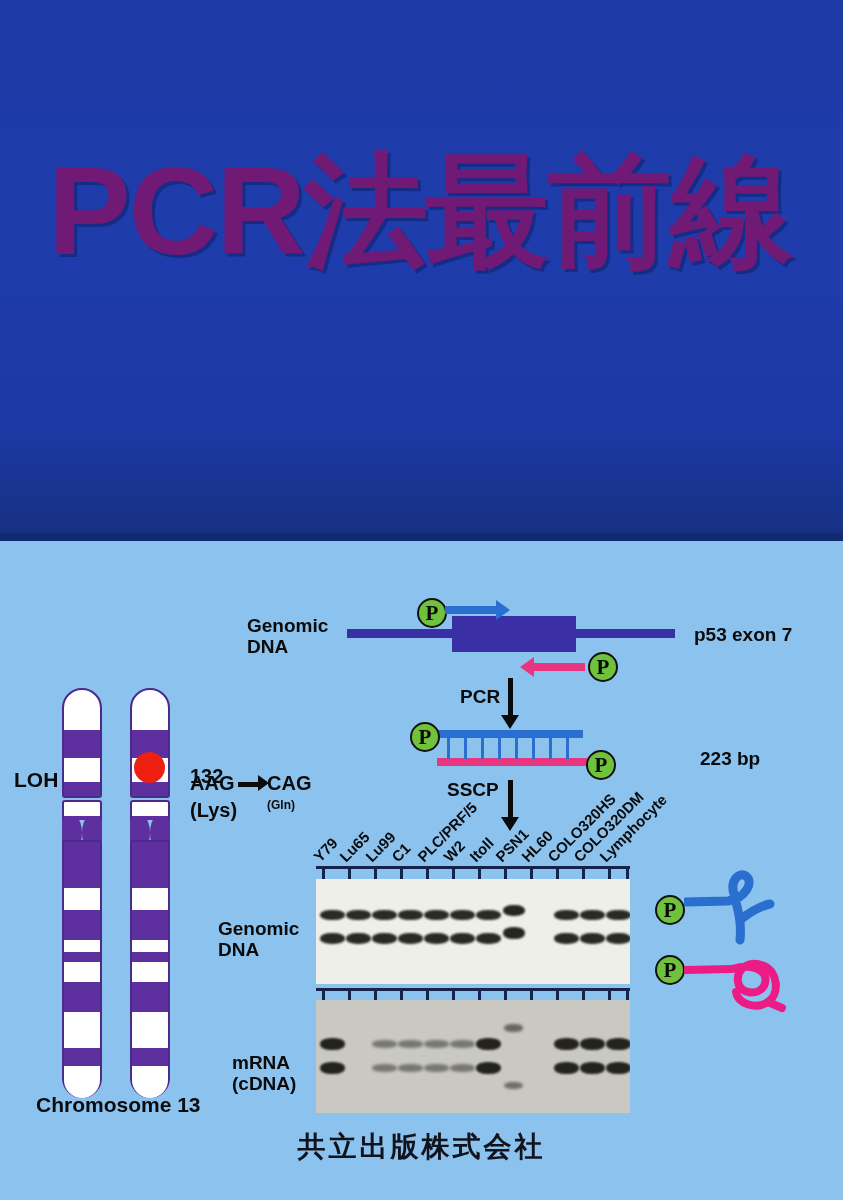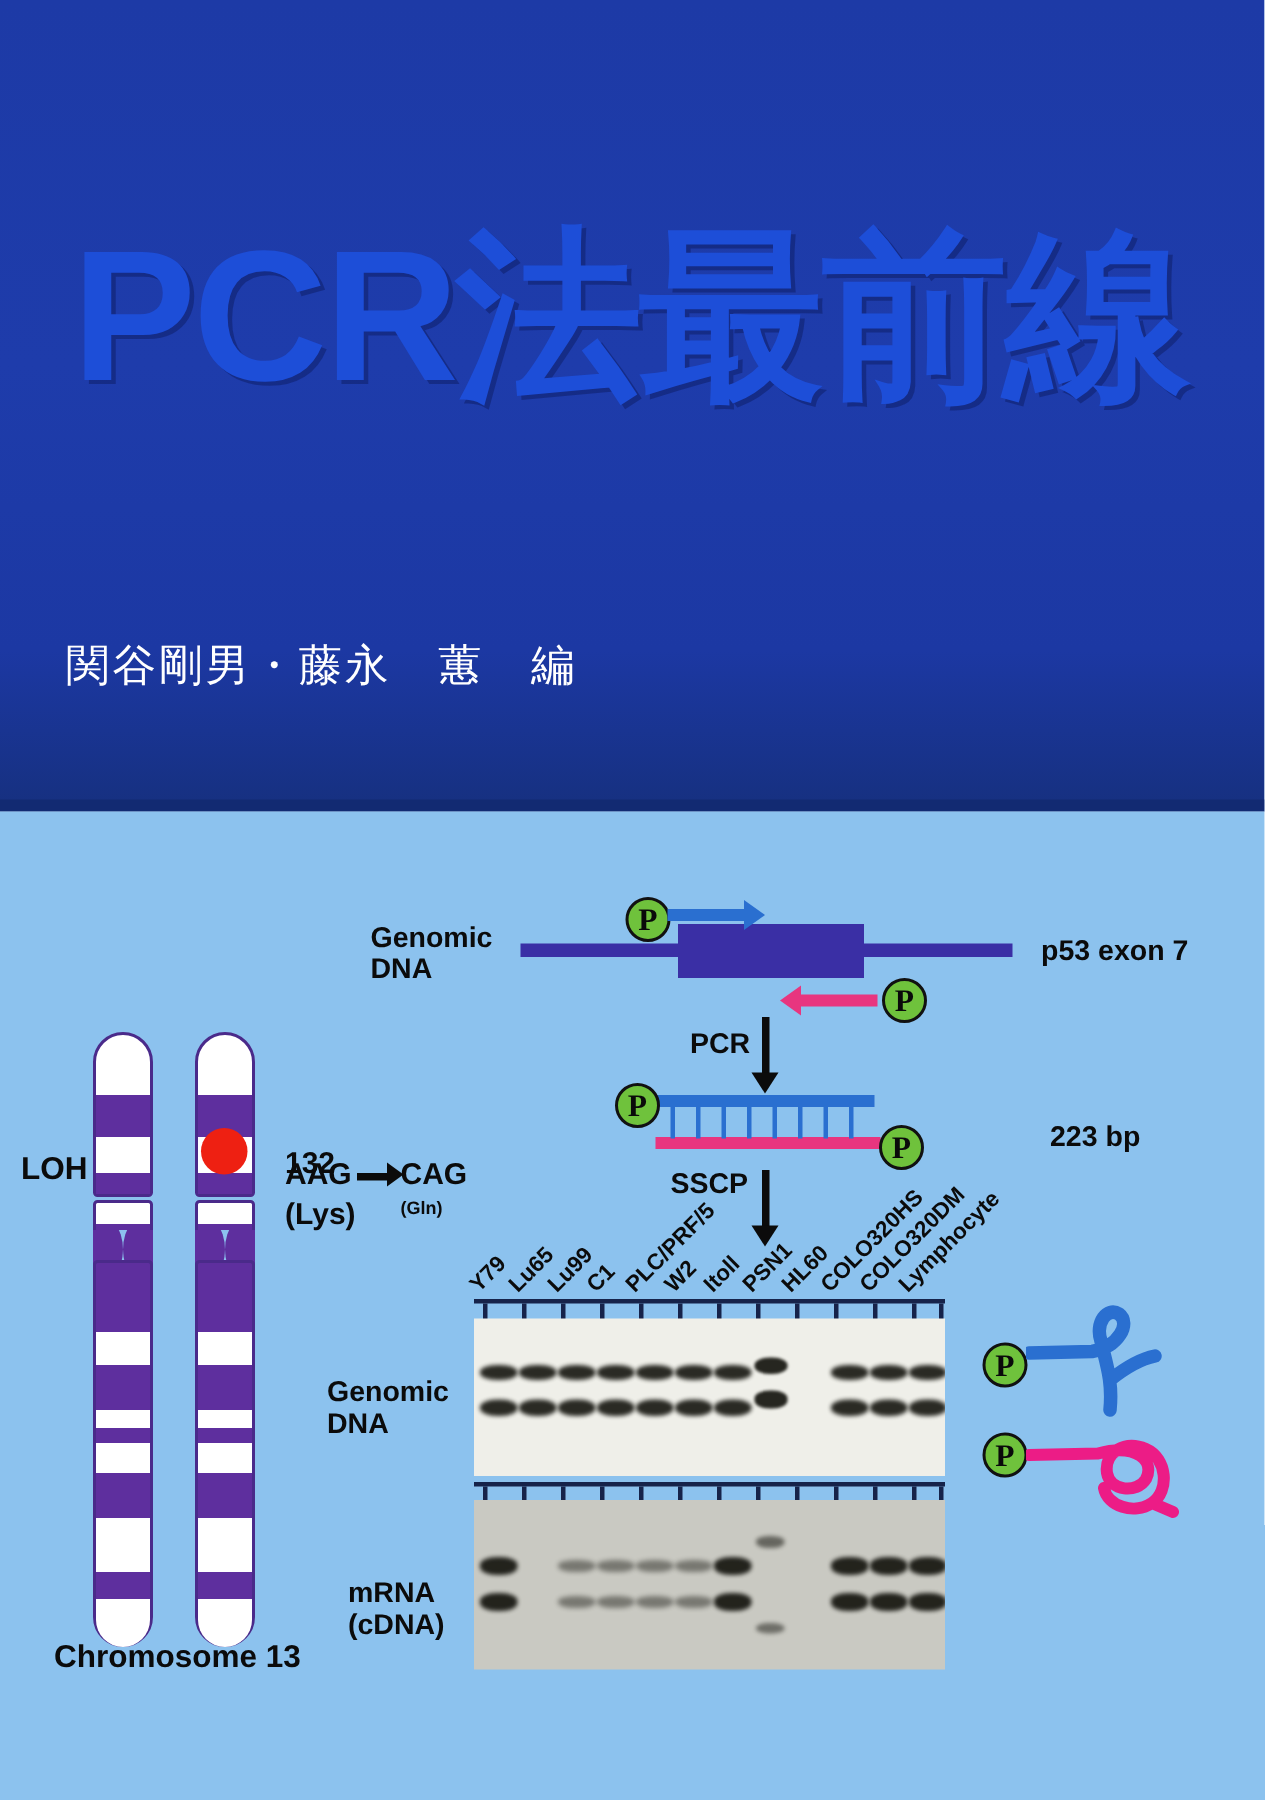--- a/index.html
+++ b/index.html
@@ -35,21 +35,21 @@
   }
 
   
   .main-title {
     position: absolute;
     left: 48px; top: 148px;
     width: 760px;
     font-size: 124px;
     font-weight: 700;
     line-height: 1.02;
-    color: #1d4ed8;
+    color: #701a75;
     letter-spacing: -2px;
     text-shadow: 3px 3px 0 rgba(10,25,90,0.45);
     white-space: nowrap;
   }
   .sub-title {
     position: absolute;
     left: 44px; top: 282px;
     font-size: 50px;
     font-weight: 700;
     color: #4fa83f;
@@ -246,21 +246,20 @@
 </style>
 </head>
 <body>
 
 <div id="cover">
 
   <div class="top-panel"></div>
   <div class="bottom-panel"></div>
 
   <div class="main-title">PCR法最前線</div>
-  <div class="authors">関谷剛男・藤永　蕙　編</div>
 
 
   <div class="lbl" style="left:247px; top:615px; font-size:19px;">Genomic
 DNA</div>
   <div class="gdna-line"></div>
   <div class="gdna-exon"></div>
   <div class="lbl" style="left:694px; top:624px; font-size:19px;">p53 exon 7</div>
 
   <div class="p-circle" style="left:417px; top:598px;">P</div>
   <div class="prim-arrow-f"></div>
@@ -441,14 +440,15 @@
     <path d="M2,34 L44,33 C62,30 70,14 62,8 C54,3 46,14 50,26 C53,40 58,52 56,72
              M56,52 C66,44 76,38 86,36" stroke="#2a6fd0" stroke-width="9" fill="none" stroke-linecap="round" stroke-linejoin="round"></path>
   </svg>
 
   <div class="p-circle" style="left:655px; top:955px;">P</div>
   <svg class="conformer" style="left:684px; top:938px;" width="130" height="90" viewBox="0 0 130 90">
     <path d="M2,32 L48,31 C74,24 86,36 80,48 C74,58 56,56 54,44 C52,30 66,22 80,28
              C94,34 96,56 84,64 C72,72 54,66 52,54 M84,64 L98,70" stroke="#ec1c86" stroke-width="8" fill="none" stroke-linecap="round" stroke-linejoin="round"></path>
   </svg>
 
+  <div class="publisher">共立出版株式会社</div>
 
 </div>
 
 </body></html>

